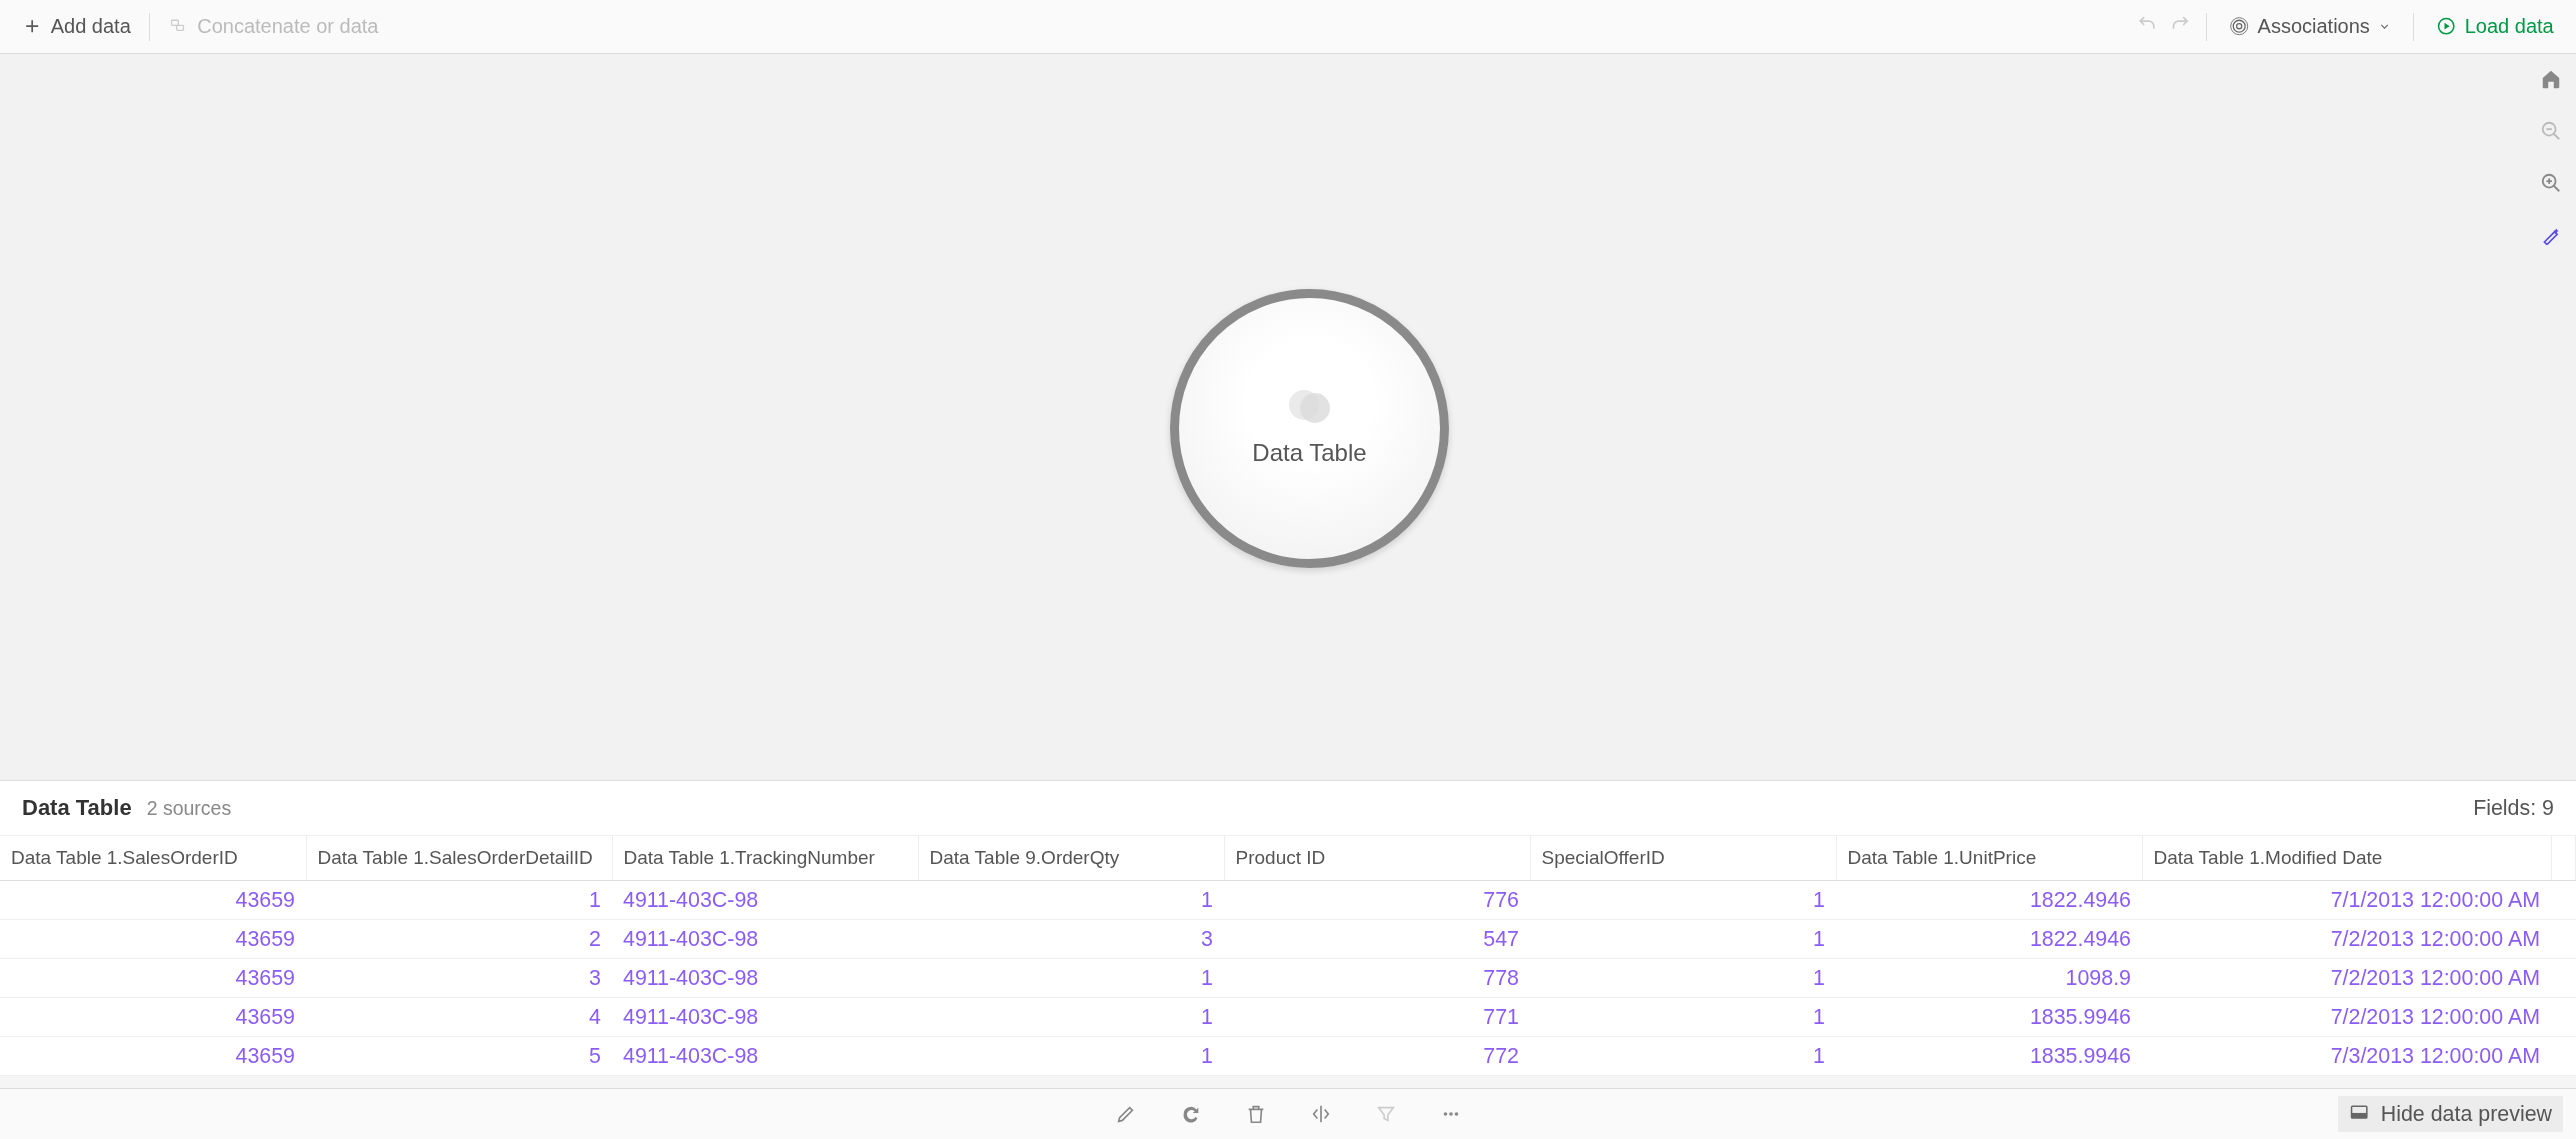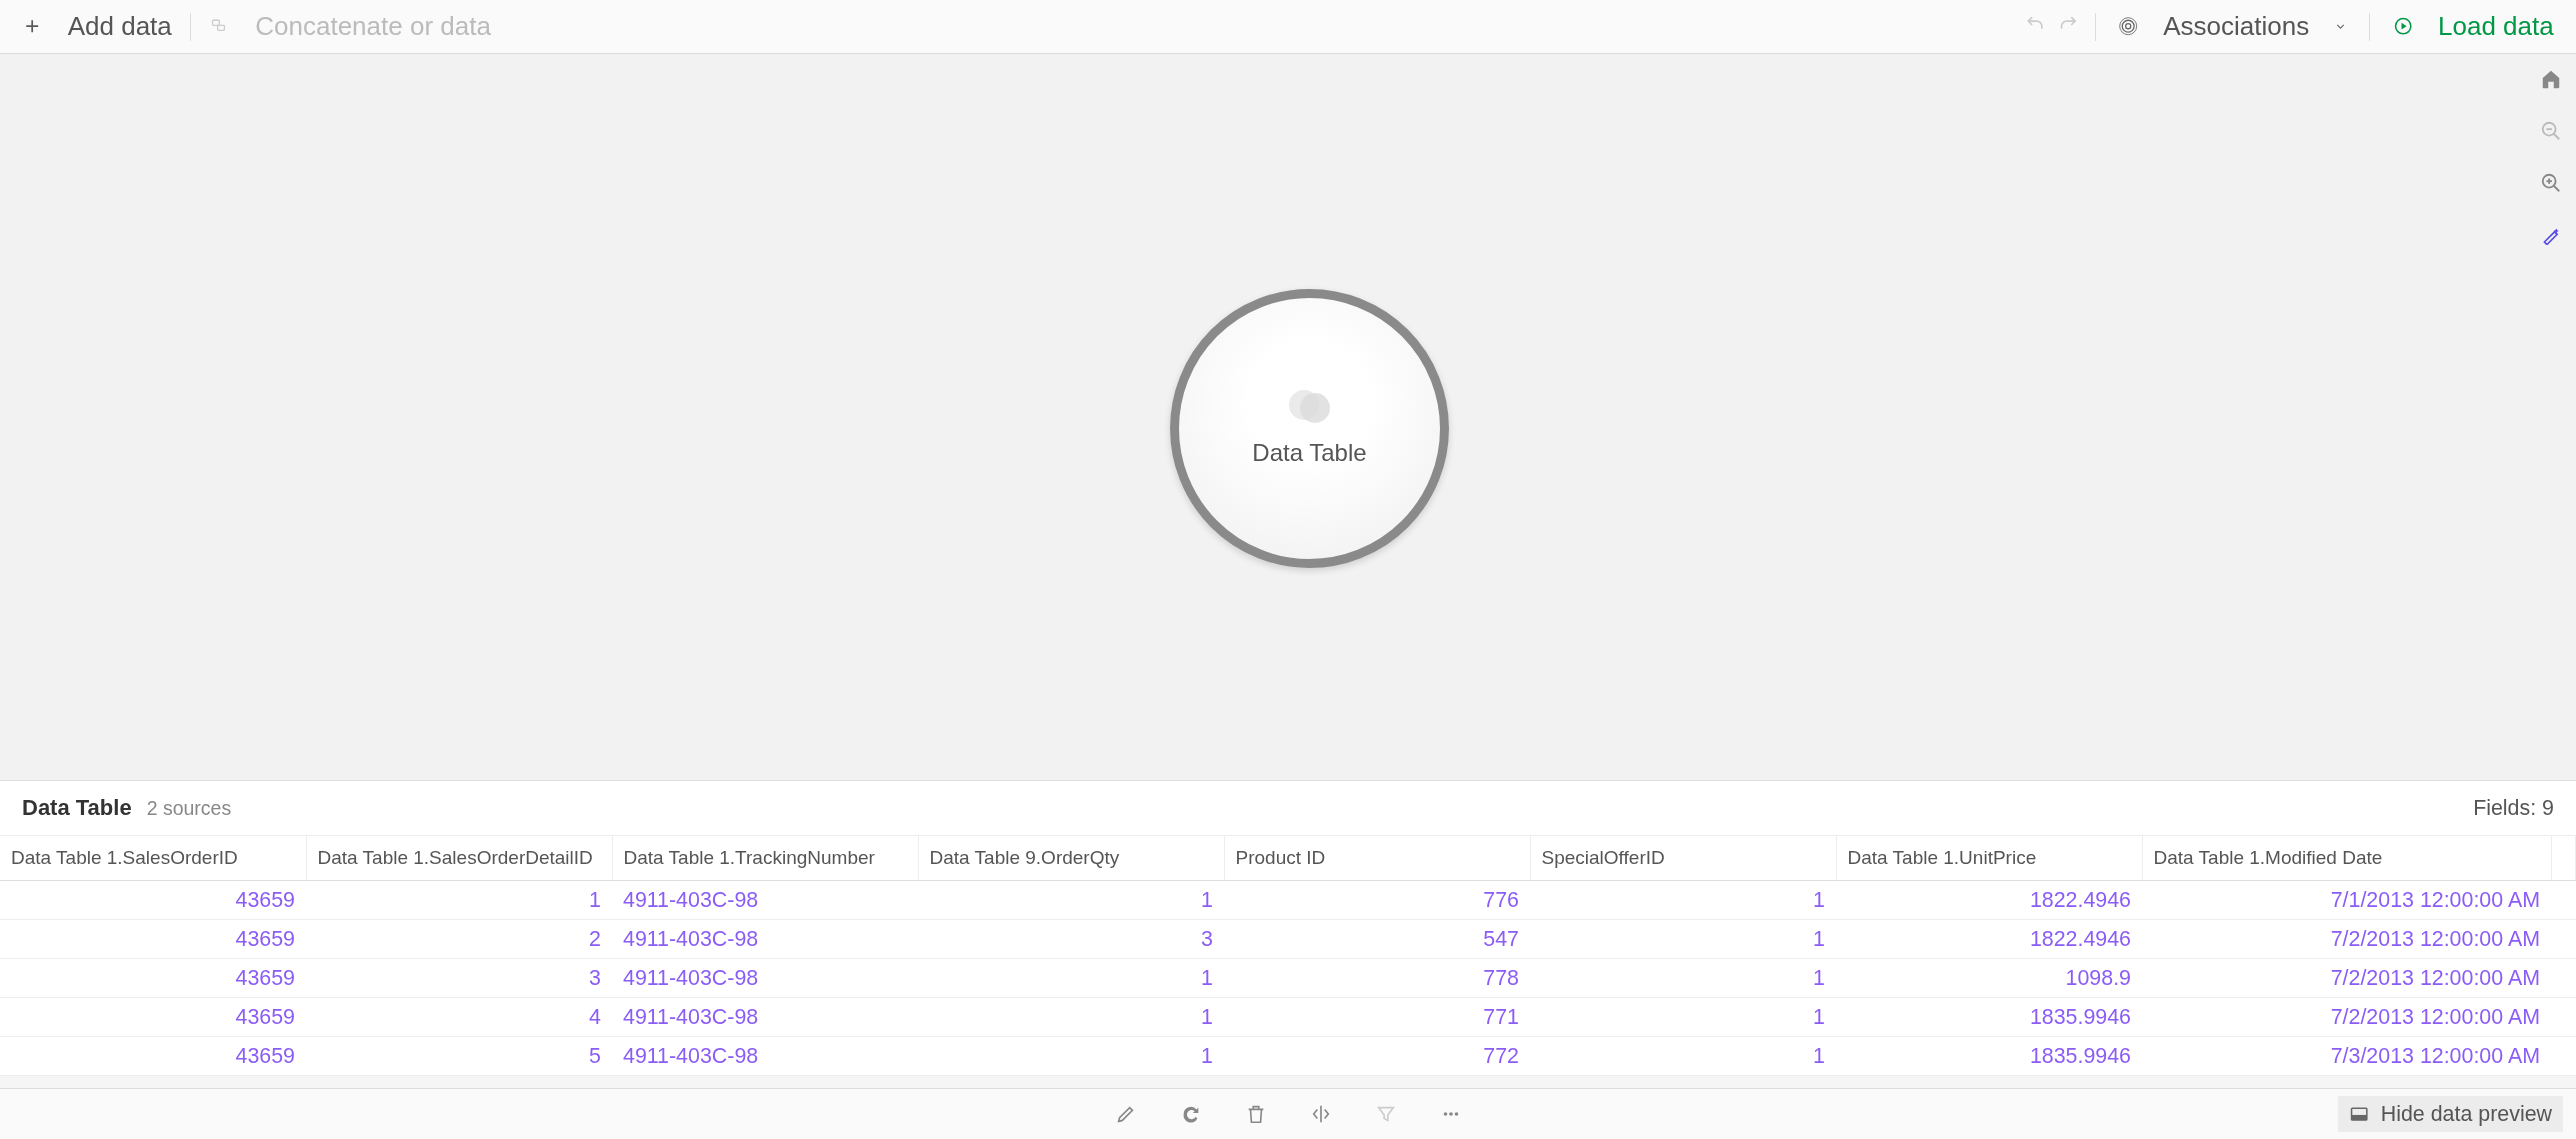--- a/index.html
+++ b/index.html
@@ -21,24 +21,24 @@
   height: 54px;
   background: #fafafa;
   border-bottom: 0.9px solid #ddd;
   padding: 0 9.3px;
 }
 .toolbar-left { display: flex; align-items: center; }
 .toolbar-right { display: flex; align-items: center; margin-left: auto; gap: 3.7px; }
 .toolbar-btn {
   display: flex;
   align-items: center;
-  gap: 25px;
+  gap: 8px;
   padding: 5.6px 13px;
   cursor: pointer;
-  font-size: 26px;
+  font-size: 20px;
   color: #555;
   border-radius: 2.8px;
   text-align: center;
 }
 .toolbar-btn.disabled { color: #bbb; cursor: default; }
 .toolbar-btn.green { color: #009845; font-weight: 400; }
 .icon-box { display: inline-flex; align-items: center; justify-content: center; width: 20.4px; height: 20.4px; }
 .vdivider { width: 0.9px; height: 28px; background: #ddd; margin: 0 5.6px; }
 
 
@@ -176,21 +176,21 @@
   cursor: pointer;
   color: #888;
 }
 .bottom-tool.disabled { color: #ccc; cursor: default; }
 .hide-preview-btn {
   position: absolute;
   right: 13px;
   top: 50%;
   transform: translateY(-50%);
   display: flex;
-  align-items: center;
+  align-items: flex-start;
   gap: 11px;
   padding: 5.6px 11px;
   background: #ececec;
   border-radius: 1px;
   font-size: 21.4px;
   color: #555;
   cursor: pointer;
 }
 </style>
 </head>

